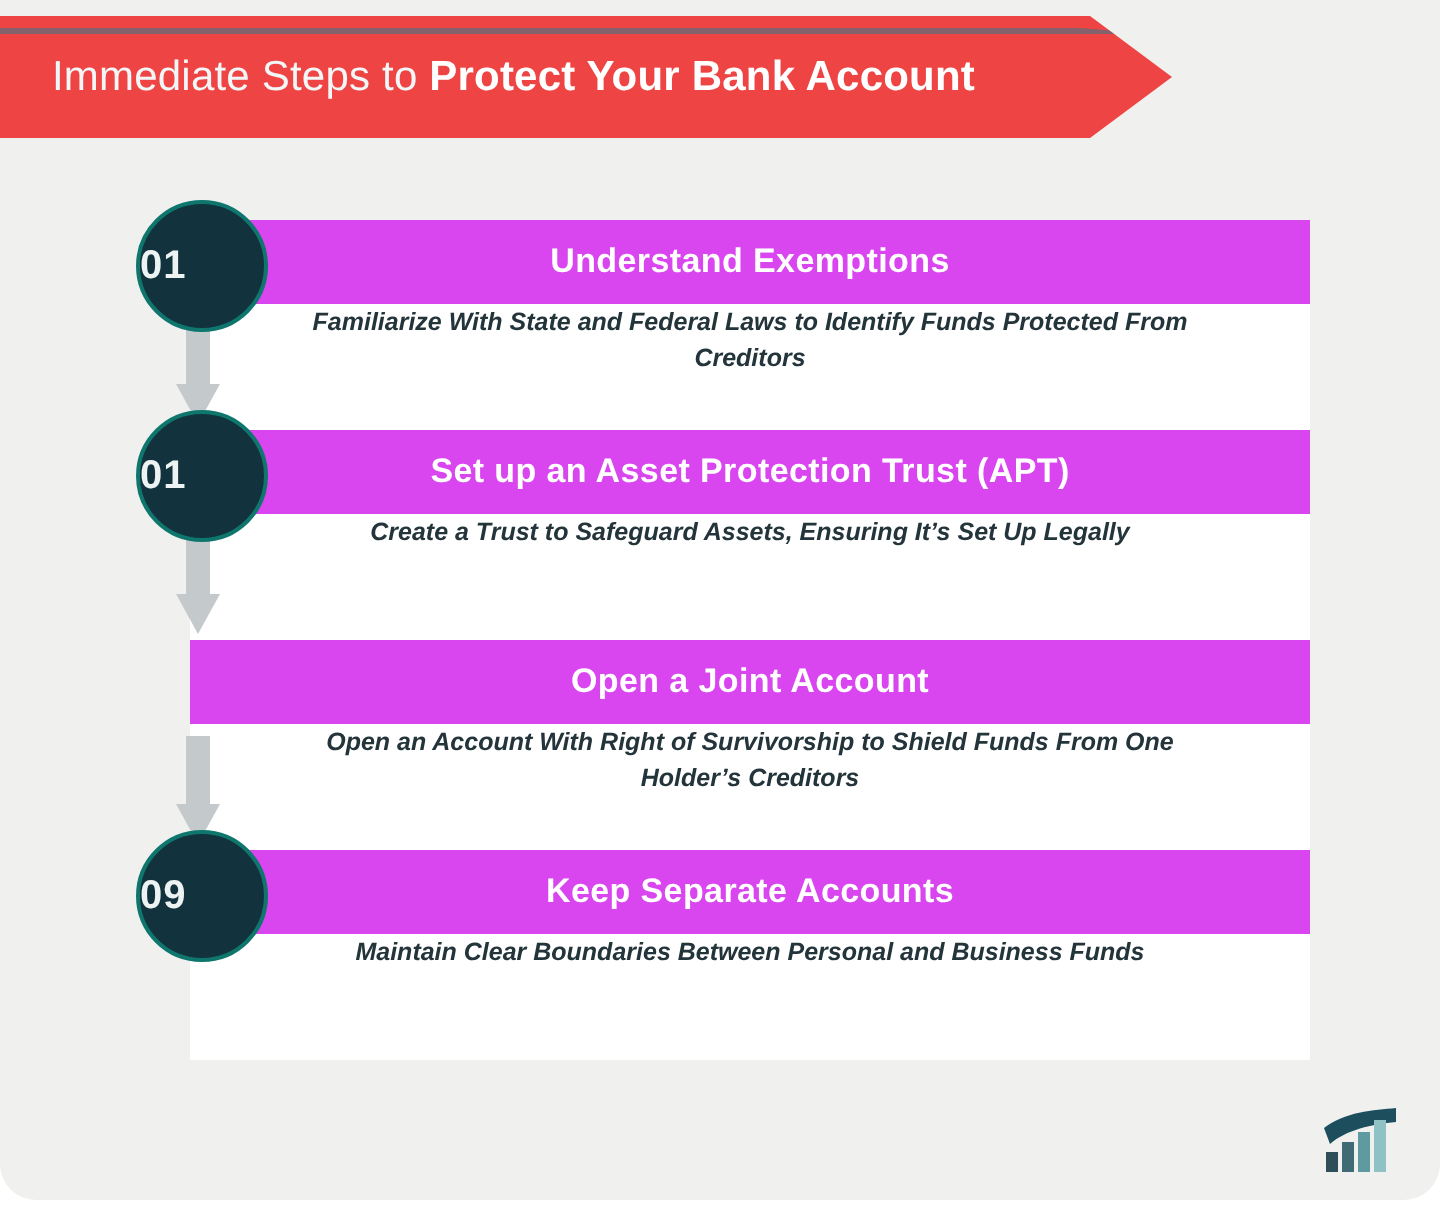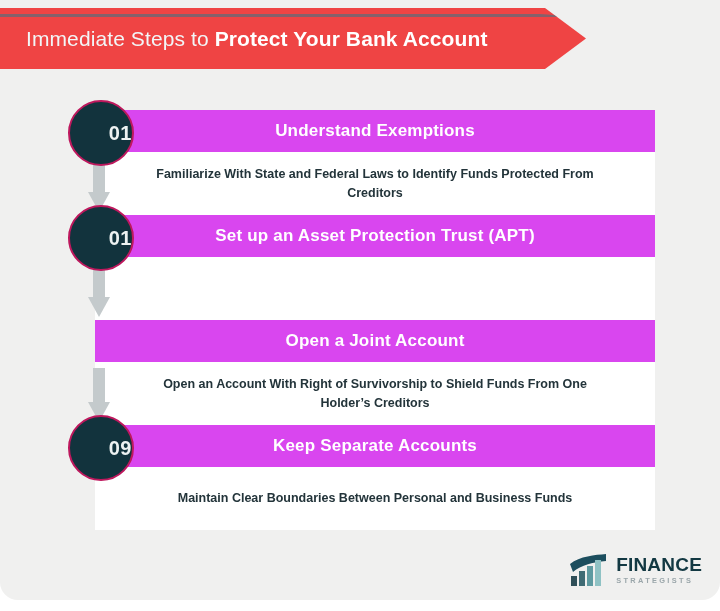--- a/index.html
+++ b/index.html
@@ -116,43 +116,44 @@
   }
 
   .step-badge {
     position: absolute;
     left: 68px;
     top: -10px;
     width: 62px;
     height: 62px;
     border-radius: 50%;
     background: #12333d;
-    border: 2px solid #be185d;
+    border: 2px solid #0f766e;
     display: flex;
     align-items: center;
-    justify-content: flex-end;
+    justify-content: flex-start;
     z-index: 4;
   }
   .step-badge-num {
     color: #edf2f2;
     font-size: 20px;
     font-weight: 700;
     letter-spacing: .5px;
   }
 
   .step-desc-wrap {
     position: absolute;
     left: 95px;
     top: 42px;
     width: 560px;
     height: 63px;
     background: #ffffff;
     display: flex;
-    align-items: center;
+    align-items: flex-start;
     justify-content: center;
+    font-style: italic;
   }
   .step-desc {
     color: #23343a;
     font-size: 12.5px;
     font-weight: 700;
     text-align: center;
     line-height: 1.45;
     padding: 0 48px;
   }
 
@@ -248,20 +249,23 @@
         <div class="connector-head"></div>
       </div>
     </div>
 
     <div class="step">
       <div class="step-title-bar">
         <div class="step-title">Set up an Asset Protection Trust (APT)</div>
       </div>
       <div class="step-badge">
         <span class="step-badge-num">01</span>
+      </div>
+      <div class="step-desc-wrap">
+        <div class="step-desc">Create a Trust to Safeguard Assets, Ensuring It’s Set Up Legally</div>
       </div>
       <div class="connector">
         <div class="connector-shaft"></div>
         <div class="connector-head"></div>
       </div>
     </div>
 
     <div class="step">
       <div class="step-title-bar">
         <div class="step-title">Open a Joint Account</div>
@@ -290,19 +294,15 @@
   </div>
 
   <div class="logo">
     <svg class="logo-mark" viewBox="0 0 42 34">
       <path d="M2 11 C12 3, 27 2, 38 1 L38 8 C26 9, 13 12, 5 19 Z" fill="#1c4e5e"></path>
       <rect x="3" y="23" width="6" height="10" fill="#2f4f58"></rect>
       <rect x="11" y="18" width="6" height="15" fill="#3f6b74"></rect>
       <rect x="19" y="13" width="6" height="20" fill="#5e9aa0"></rect>
       <rect x="27" y="7" width="6" height="26" fill="#8fc2c4"></rect>
     </svg>
-    <div class="logo-text">
-      <span class="logo-name">FINANCE</span>
-      <span class="logo-sub">STRATEGISTS</span>
-    </div>
   </div>
 
 </div>
 
 </body></html>

